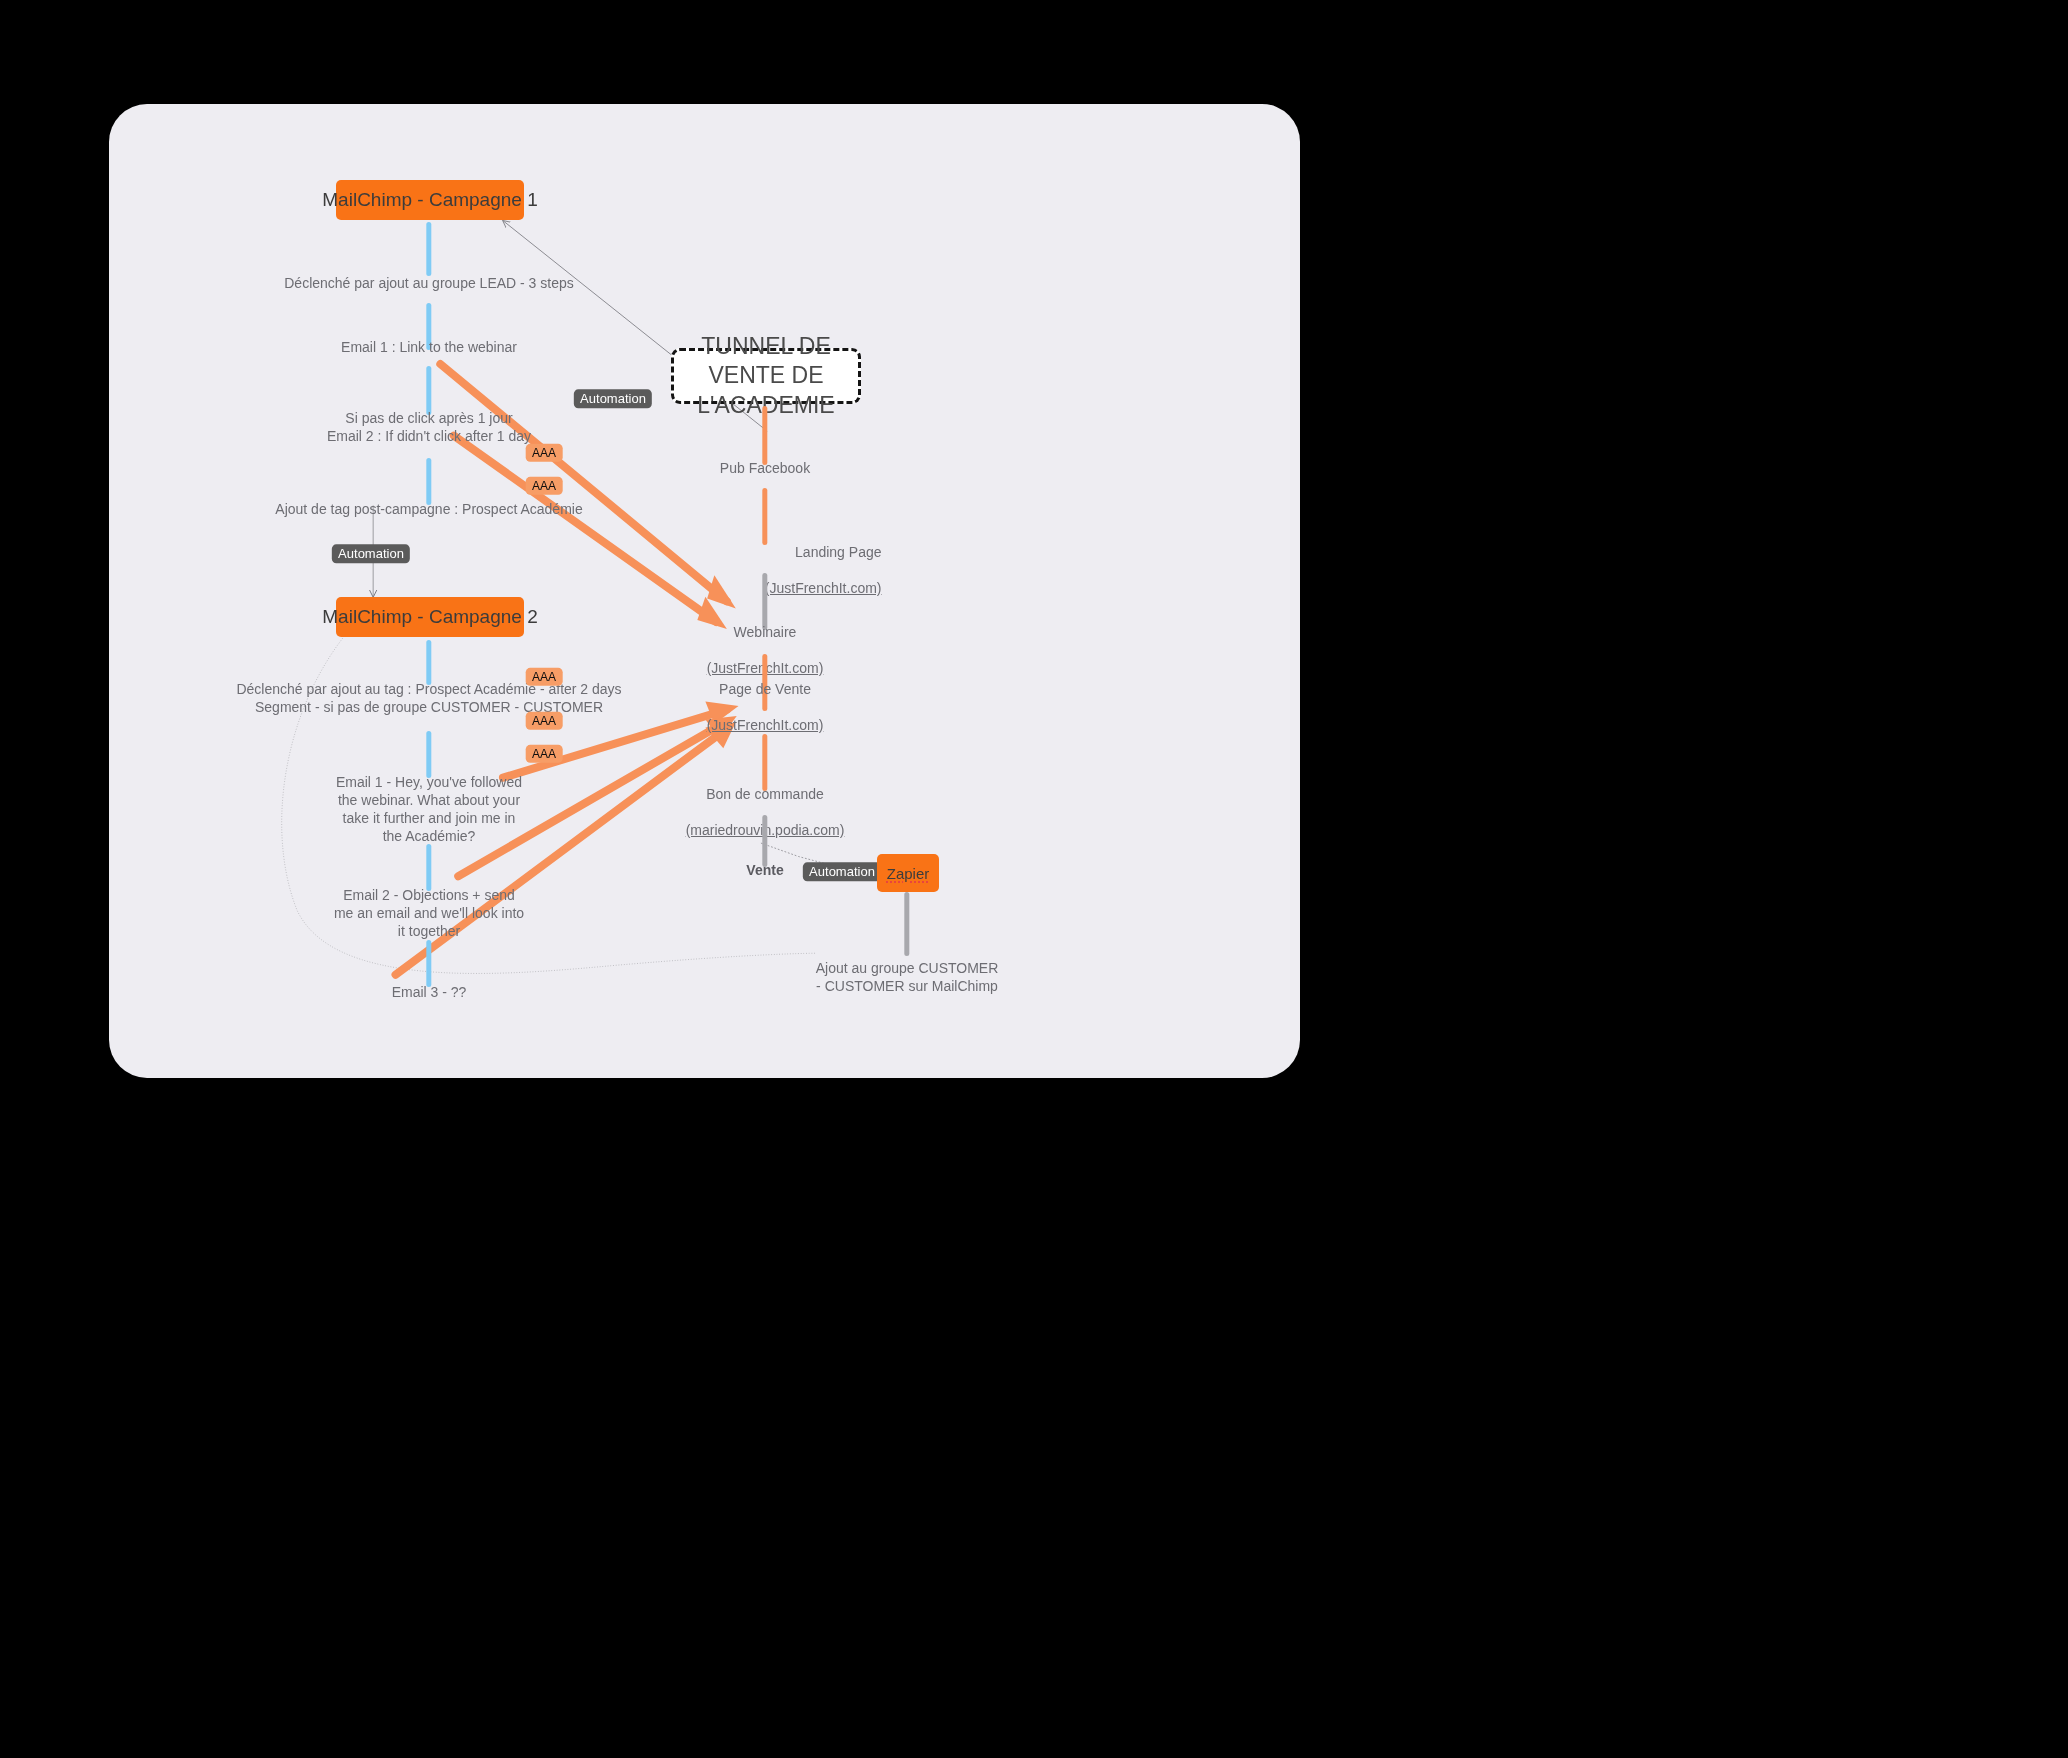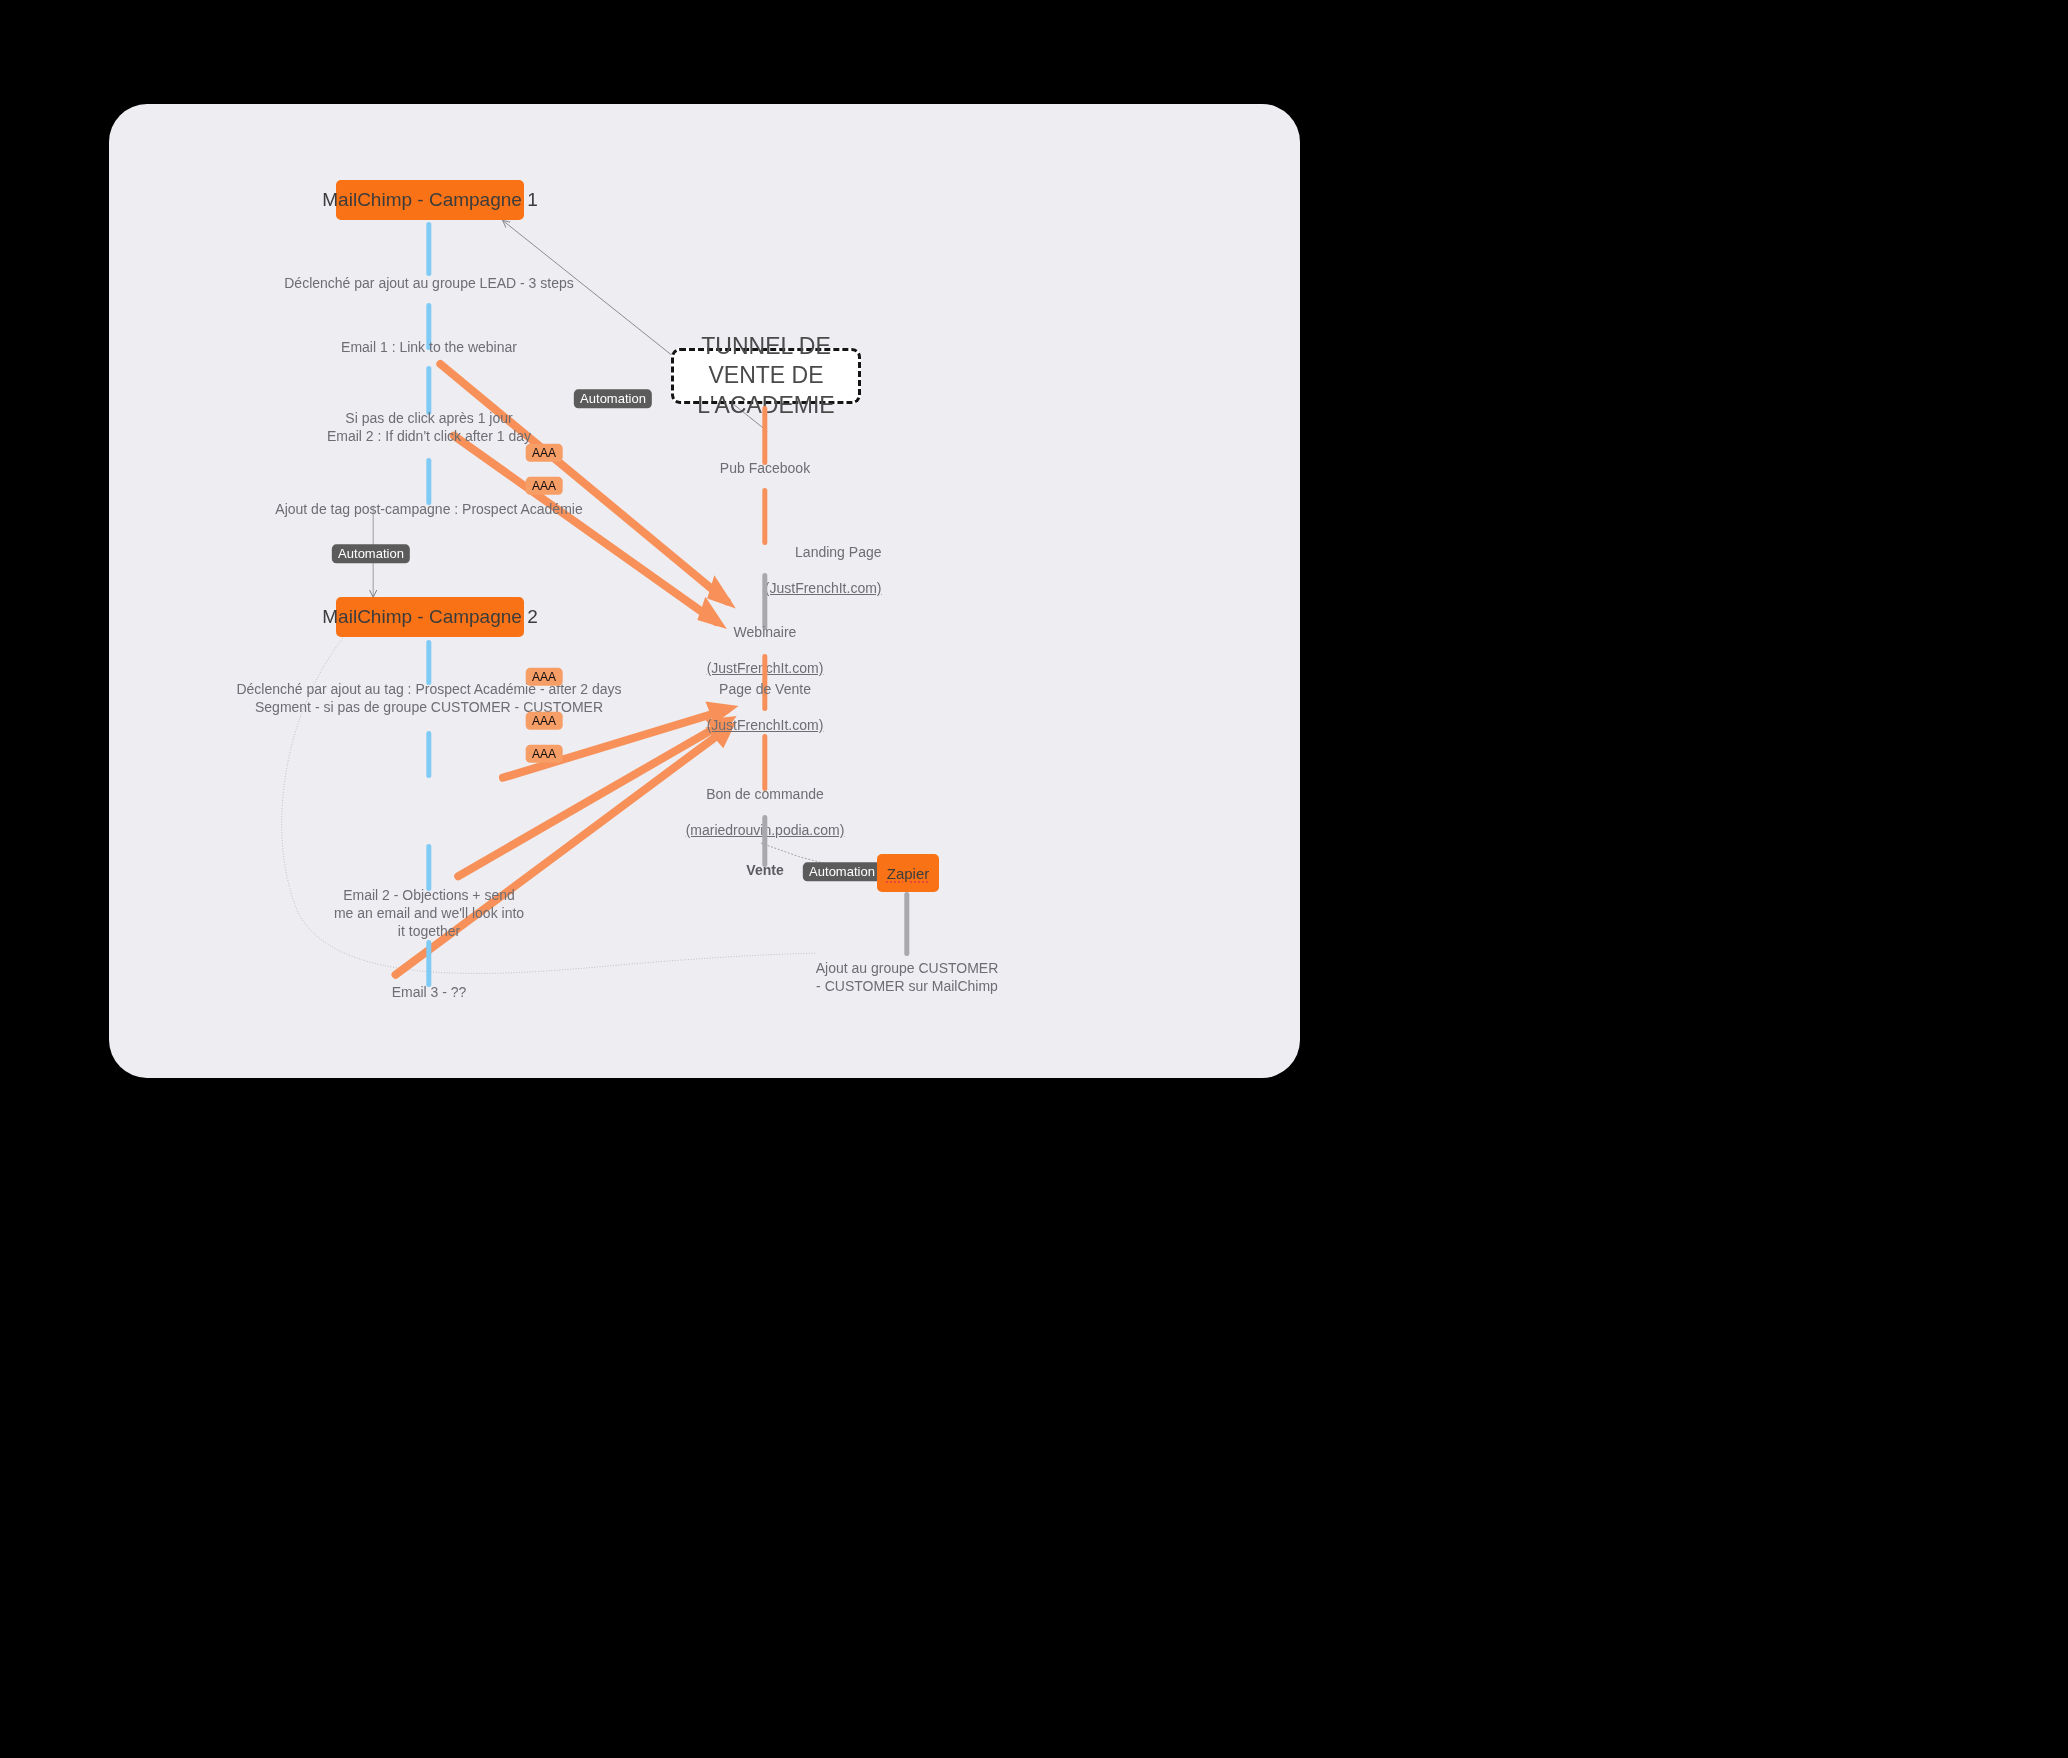--- a/index.html
+++ b/index.html
@@ -181,20 +181,21 @@
 
     <div class="card" style="left:227px; top:493px; width:188px; height:40px;">
       <span>MailChimp - Campagne 2</span>
     </div>
 
     <div class="bar bar-blue" style="left:320px; top:536px; height:45px;"></div>
     <div class="lbl" style="left:320px; top:577px; width:412px;">Déclenché par ajout au tag : Prospect Académie - after 2 days
 Segment - si pas de groupe CUSTOMER - CUSTOMER</div>
 
     <div class="bar bar-blue" style="left:320px; top:627px; height:47px;"></div>
+    <div class="lbl" style="left:320px; top:670px; width:193px;">Email 1 - Hey, you've followed the webinar. What about your take it further and join me in the Académie?</div>
 
     <div class="bar bar-blue" style="left:320px; top:740px; height:47px;"></div>
     <div class="lbl" style="left:320px; top:783px; width:193px;">Email 2 - Objections + send me an email and we'll look into it together</div>
 
     <div class="bar bar-blue" style="left:320px; top:836px; height:47px;"></div>
     <div class="lbl" style="left:320px; top:880px; width:179px;">Email 3 - ??</div>
 
     <div class="card-dashed" style="left:562px; top:244px; width:190px; height:56px;">
       <span>TUNNEL DE VENTE DE L'ACADEMIE</span>
     </div>

